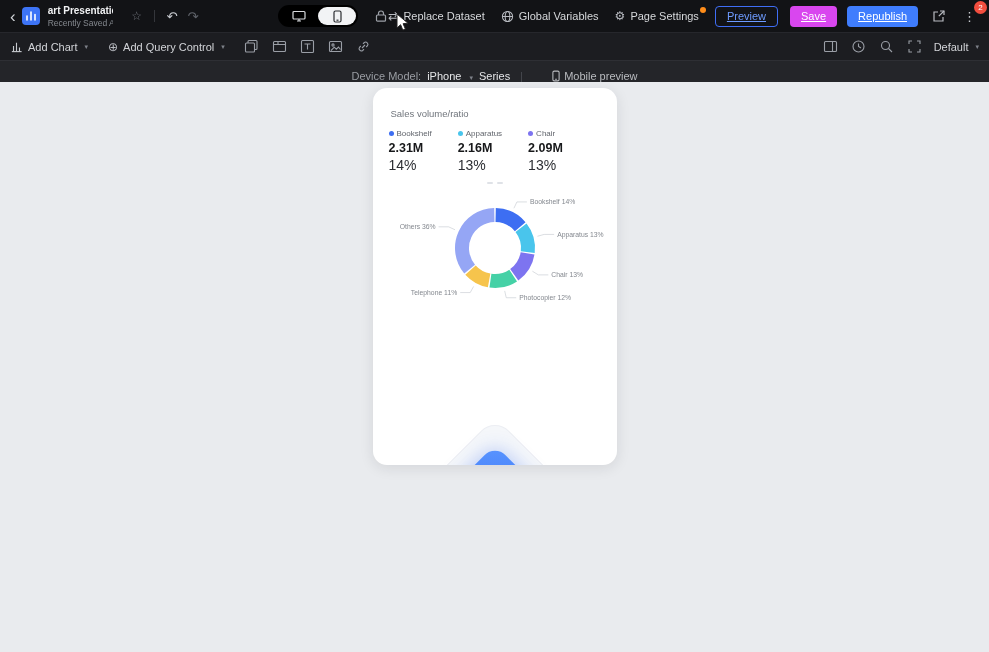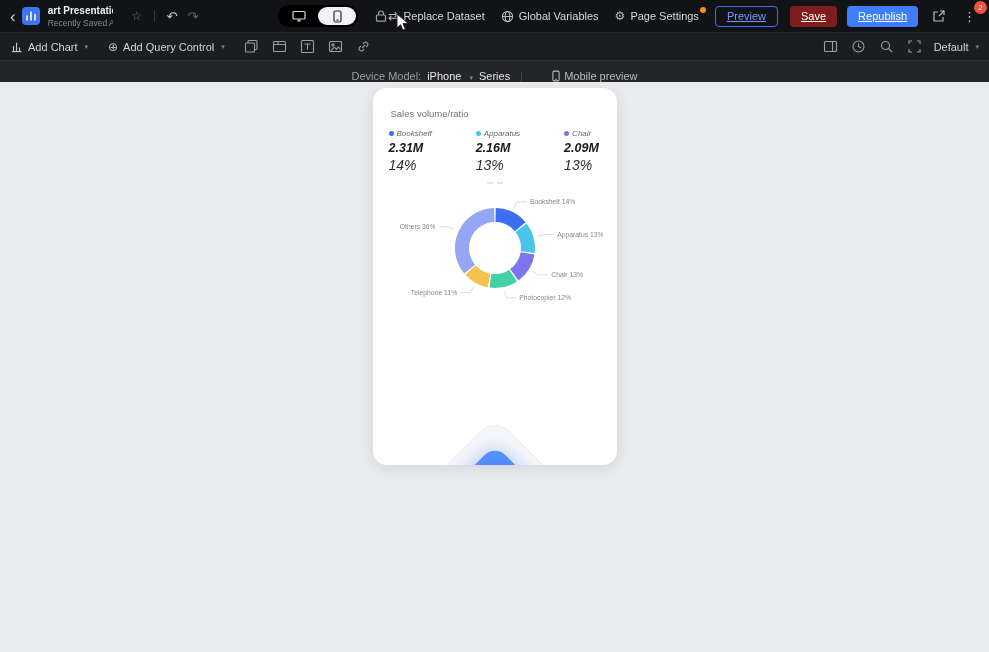--- a/index.html
+++ b/index.html
@@ -29,21 +29,21 @@
 
   .topbar-right { margin-left:auto; display:flex; align-items:center; }
   .tb-item { display:flex; align-items:center; gap:5px; font-size:11px; color:#d6d8db;
              margin-right:16px; cursor:pointer; position:relative; white-space:nowrap; }
   .tb-item .glyph { font-size:12px; }
   .pip { position:absolute; top:-3px; right:-7px; width:6px; height:6px; border-radius:50%;
          background:#FF8D1A; }
   .btn { height:21px; border-radius:4px; font-size:11px; padding:0 11px; cursor:pointer;
          border:none; font-family:inherit;text-decoration:underline; }
   .btn.preview { background:transparent; border:1px solid #3f6ef5; color:#6e9bff; margin-right:12px; }
-  .btn.save { background:#7f1d1d; color:#fff; margin-right:10px; }
+  .btn.save { background:#d946ef; color:#fff; margin-right:10px; }
   .btn.republish { background:#3F7DFD; color:#fff; margin-right:14px; }
   .shareic { display:flex; margin-right:14px; cursor:pointer; }
   .kebabwrap { position:relative; cursor:pointer; padding:0 3px; }
   .kebab { font-size:13px; color:#c6c9ce; }
   .badge { position:absolute; top:-6px; right:-8px; min-width:13px; height:13px; border-radius:7px;
            background:#F34E3F; color:#fff; font-size:8px; font-style:normal; display:flex;
            align-items:center; justify-content:center; padding:0 3px; }
 
   
   .toolbar { position:absolute; top:32px; left:0; right:0; height:28px; background:#1c1d21;
@@ -64,21 +64,21 @@
   .vdiv2 { width:1px; height:10px; background:#43454b; margin:0 5px; }
   .mpv { color:#b9bbbf; display:flex; align-items:center; gap:4px;padding-left:19px; }
 
   
   .canvas { position:absolute; top:82px; left:0; right:0; bottom:0; background:#e9ebee; }
 
   .phone-card { position:absolute; left:50%; transform:translateX(-50%); top:6px; width:244px;
                 height:377px; background:#fff; border-radius:14px;
                 box-shadow:0 3px 14px rgba(25,30,40,.10); overflow:hidden; }
   .chart-title { margin:20px 0 0 18px; font-size:9.5px; color:#70757c; }
-  .indicators { display:flex; margin:10px 0 0 16px; gap:44px;font-style:italic; }
+  .indicators { display:flex; margin:10px 0 0 16px; gap:26px; }
   .ind-name { font-size:8px; color:#61656c; display:flex; align-items:center; gap:3px; }
   .ind-dot { width:5px; height:5px; border-radius:50%; display:inline-block; }
   .ind-value { font-size:12.5px; font-weight:bold; color:#17181a; margin-top:3px; }
   .ind-pct { font-size:14px; color:#2c2e33; margin-top:2px; }
   .pager { display:flex; justify-content:center; gap:4px; margin-top:9px; }
   .pager i { width:6px; height:2px; border-radius:1px; background:#dfe2e7; }
   .donut-wrap { margin-top:2px; display:flex; justify-content:center; }
   .section { margin:14px 24px 0 22px; }
   .section-title { font-size:12px; font-weight:bold; color:#17181a; }
   .section-body { margin-top:5px; font-size:8px; line-height:1.45; color:#9ba1a8; }

